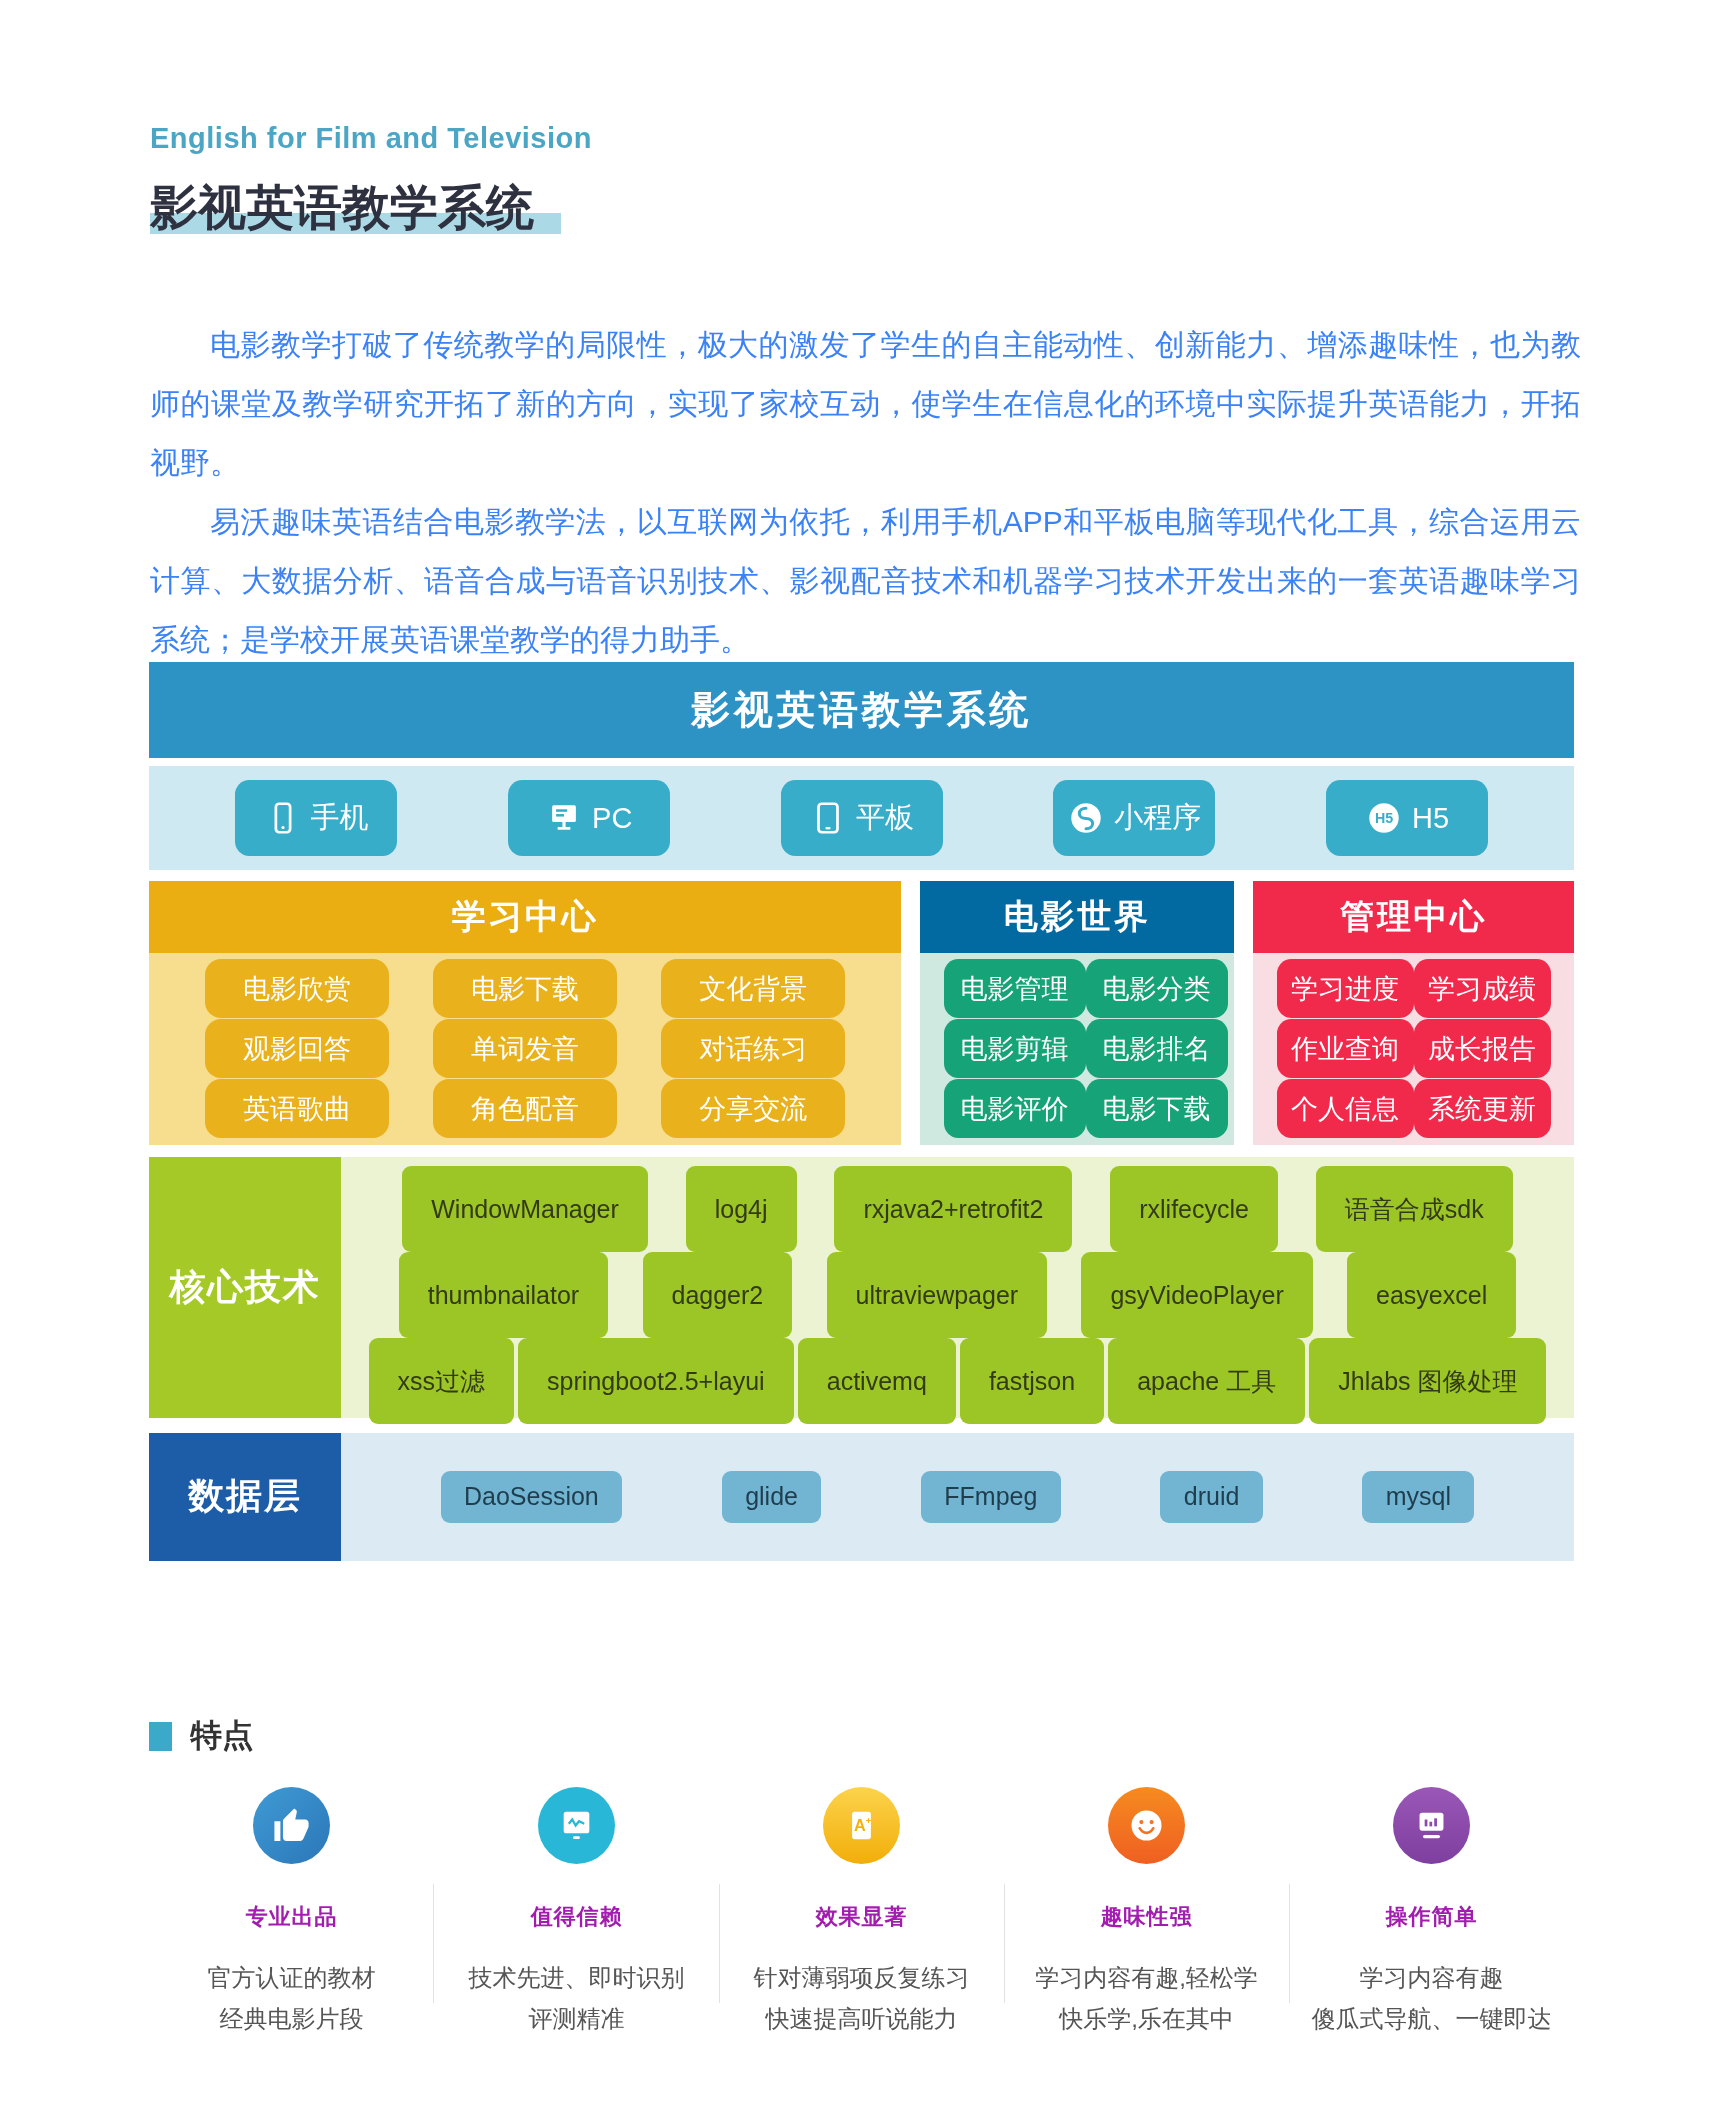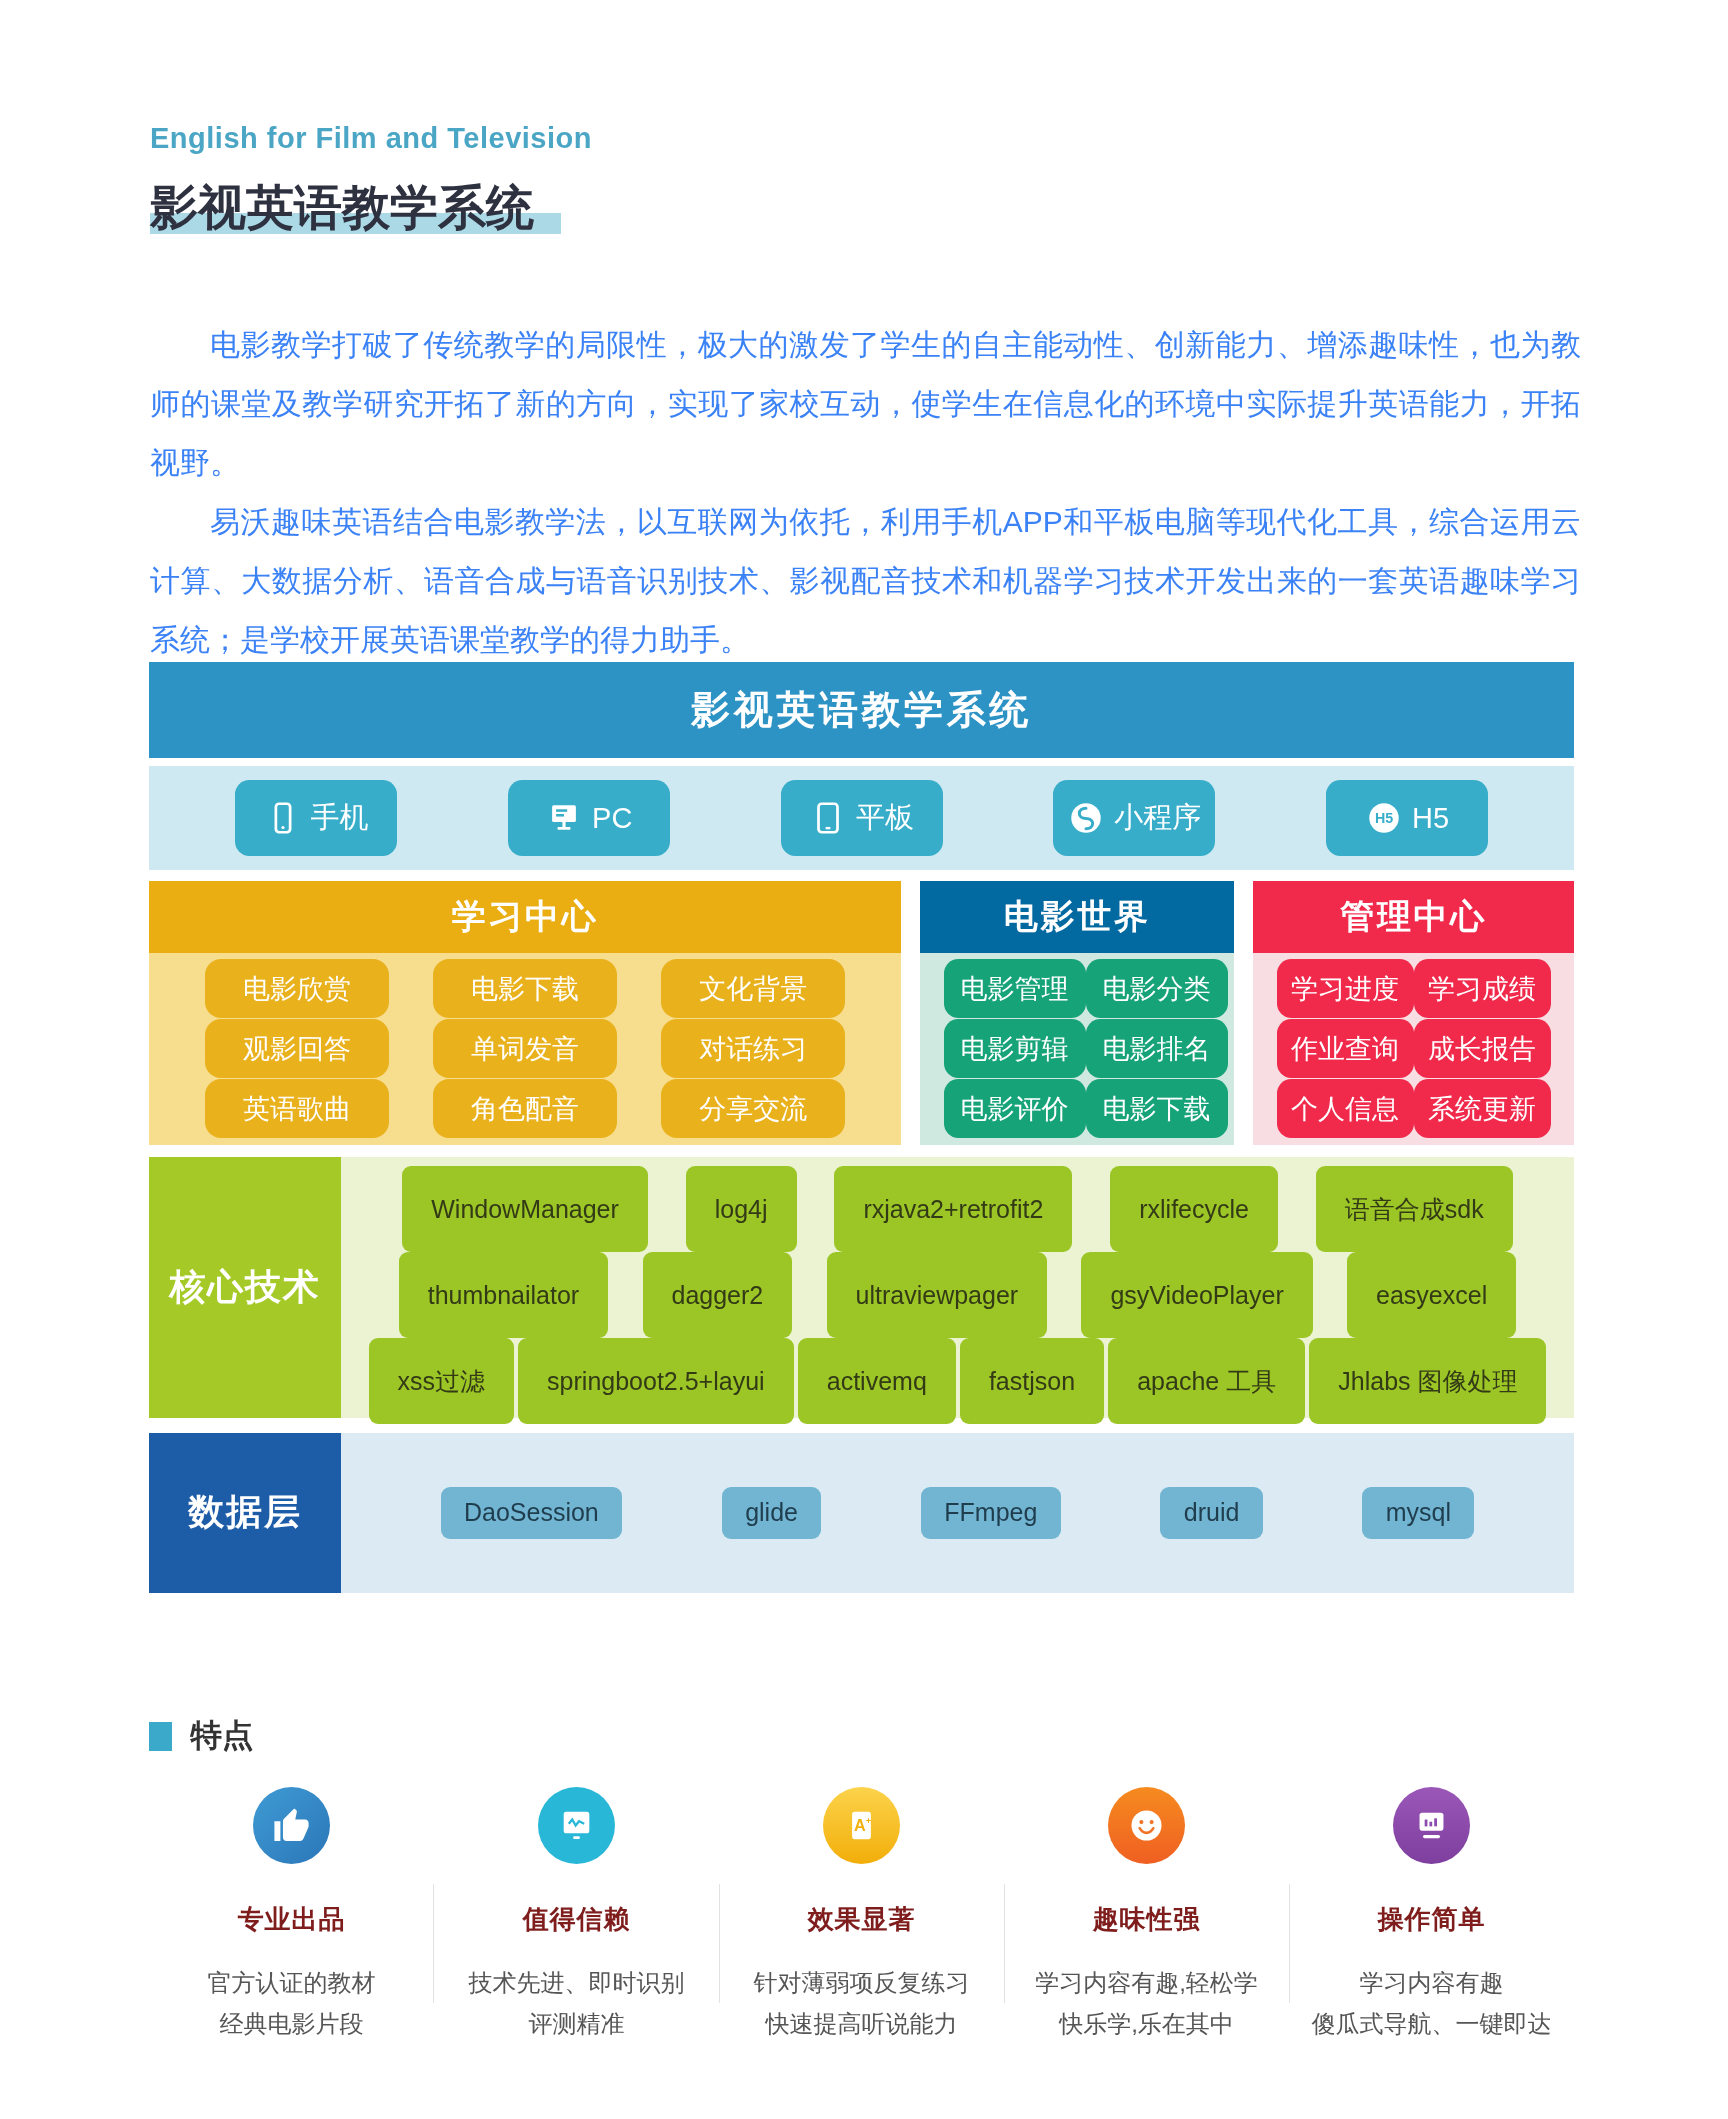--- a/index.html
+++ b/index.html
@@ -40,40 +40,40 @@
   .learn .chip{background:#e9b11c;} .movie .chip{background:#16a377;border-radius:14.4px;} .admin .chip{background:#f1294b;border-radius:14.4px;}
 
   .core-row{margin-top:12.6px;display:flex;height:261px;}
   .core-label{width:192px;background:#a5ca28;color:#fff;font-size:36px;font-weight:bold;
         display:flex;align-items:center;justify-content:center;letter-spacing:1.8px;}
   .core-body{flex:1;background:#ebf3d3;display:flex;flex-direction:column;justify-content:space-evenly;padding:9px 23.4px;box-sizing:border-box;}
   .core-line{display:flex;justify-content:space-evenly;align-items:center;}
   .tech-chip{background:#9cc626;color:#333a16;font-size:25px;height:56px;border-radius:9px;
         padding:15px 29px;display:flex;align-items:center;white-space:nowrap;}
 
-  .data-row{margin-top:14.4px;display:flex;height:160px;}
+  .data-row{margin-top:14.4px;display:flex;height:128px;}
   .data-label{width:192px;background:#1d5ca7;color:#fff;font-size:36px;font-weight:bold;
         display:flex;align-items:center;justify-content:center;letter-spacing:1.8px;}
   .data-body{flex:1;background:#dceaf3;display:flex;align-items:center;justify-content:space-evenly;}
   .data-chip{background:#71b5d3;color:#1f3d4d;font-size:25px;height:52px;border-radius:9px;
         padding:0 23.4px;display:flex;align-items:center;white-space:nowrap;}
 
   
   .feat-heading{position:absolute;left:149px;top:1715px;display:flex;align-items:center;gap:18px;
         font-size:31.5px;font-weight:bold;color:#333;}
   .feat-bullet{width:23.4px;height:29px;background:#3ba9c9;}
   .features{position:absolute;left:149px;top:1787px;width:1425px;display:flex;}
   .feature{width:285px;display:flex;flex-direction:column;align-items:center;text-align:center;}
   .feat-icon{width:77px;height:77px;border-radius:50%;display:flex;align-items:center;justify-content:center;}
   .ic-blue{background:linear-gradient(135deg,#3f9bd4,#2b76b8);}
   .ic-cyan{background:#29b7d8;}
   .ic-yellow{background:linear-gradient(180deg,#fcd34b,#f2ae0a);}
   .ic-orange{background:linear-gradient(180deg,#f68b1f,#ef5f22);}
   .ic-purple{background:linear-gradient(180deg,#9a57b8,#7e3f9e);}
-  .feat-title{margin-top:38px;font-size:26px;font-weight:bold;color:#7f1d1d;letter-spacing:0.9px;}
+  .feat-title{margin-top:38px;font-size:22px;font-weight:bold;color:#a21caf;letter-spacing:0.9px;}
   .feat-line{font-size:24px;color:#555;line-height:41px;}
   .feat-line.first{margin-top:25px;}
   .feat-divider{position:absolute;top:97px;width:0.9px;height:119px;background:#e2e2e2;}
 </style>
 </head>
 <body>
 
 <div class="page">
 
   <div class="title-en">English for Film and Television</div>

